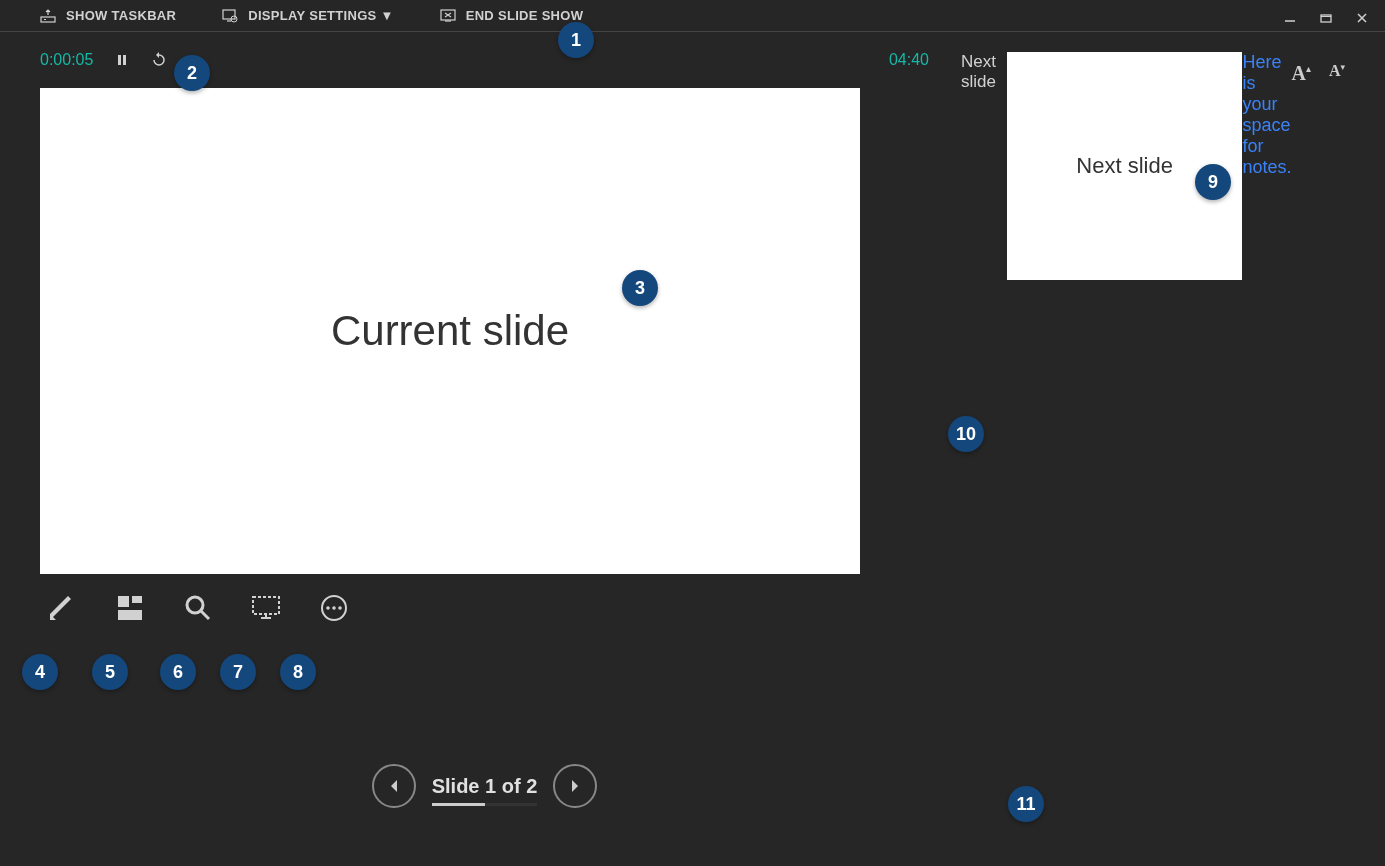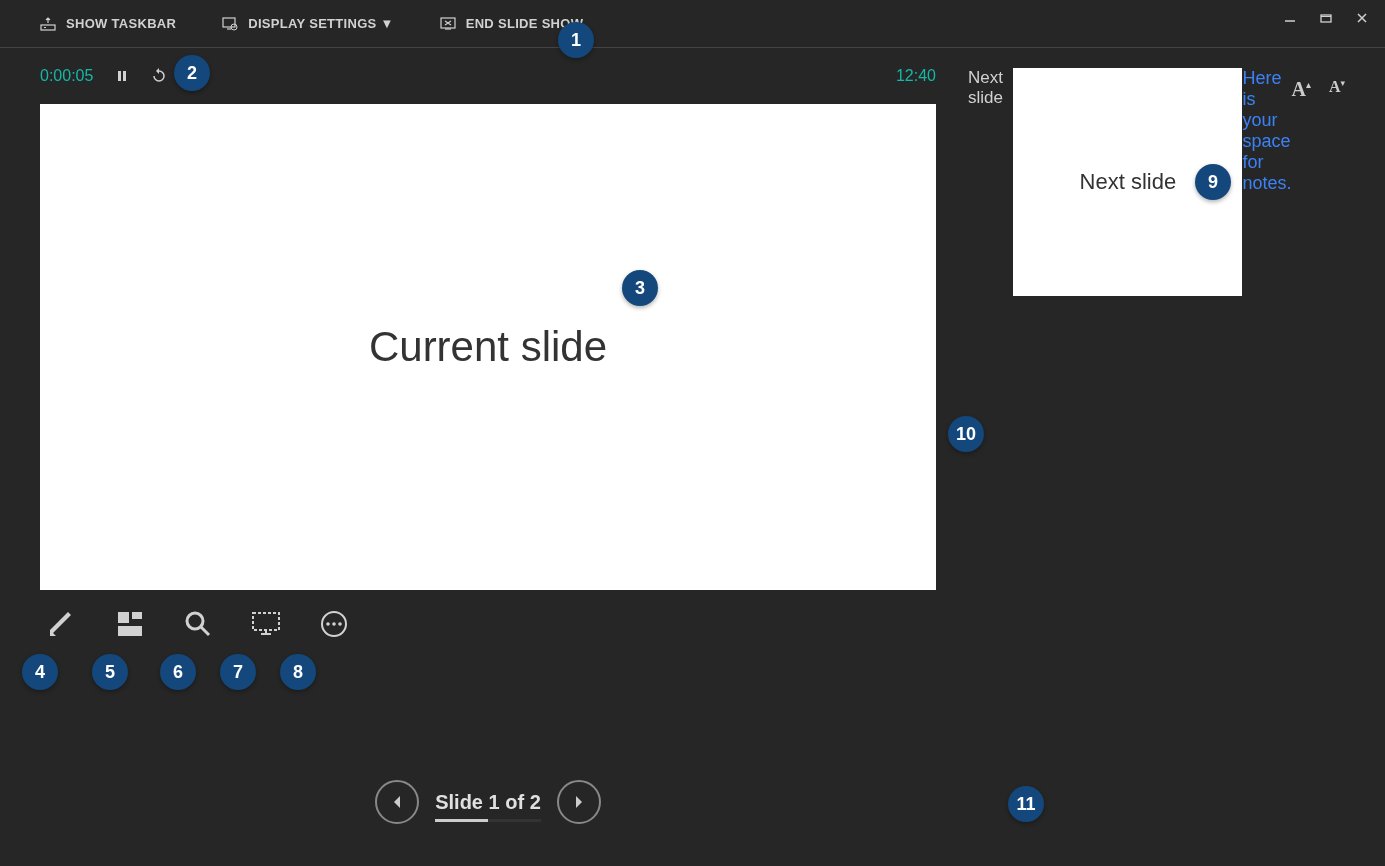--- a/index.html
+++ b/index.html
@@ -8,21 +8,21 @@
       color: #ffffff;
       font-family: 'Segoe UI', Arial, sans-serif;
       width: 1385px;
       height: 866px;
       overflow: hidden;
       position: relative;
     }
     .topbar {
       display: flex;
       align-items: center;
-      height: 48px;
+      height: 32px;
       padding: 0 40px 0 40px;
       border-bottom: 1px solid #444;
       position: relative;
     }
     .topbar-item {
       display: flex;
       align-items: center;
       gap: 10px;
       margin-right: 46px;
       color: #d1d1d1;
@@ -85,21 +85,21 @@
       gap: 22px;
     }
     .timer-control {
       cursor: pointer;
       display: flex;
       align-items: center;
       justify-content: center;
     }
     .current-slide {
       background: #ffffff;
-      width: 896px;
+      width: 820px;
       height: 486px;
       display: flex;
       align-items: center;
       justify-content: center;
       color: #333;
       font-size: 42px;
       font-weight: 400;
     }
     .tool-row {
       display: flex;
@@ -273,21 +273,21 @@
               <rect x="8" y="2" width="3" height="10" fill="#d1d1d1"></rect>
             </svg>
         </span>
         <span class="timer-control">
           <svg width="16" height="16" viewBox="0 0 16 16">
               <path d="M8 3 A5 5 0 1 1 3 8" fill="none" stroke="#d1d1d1" stroke-width="1.5"></path>
               <path d="M8 0 L8 6 L5 3 Z" fill="#d1d1d1"></path>
             </svg>
         </span>
       </div>
-      <span>12:40</span>
+      <span>04:40</span>
     </div>
     <div class="current-slide">
       <span>Current slide</span>
     </div>
     <div class="tool-row">
       <div class="tool-btn">
         <svg width="28" height="28" viewBox="0 0 28 28">
             <path d="M5 23 L23 5 L20 2 L2 20 L2 26 L8 26 Z" fill="#d1d1d1"></path>
           </svg>
       </div>

